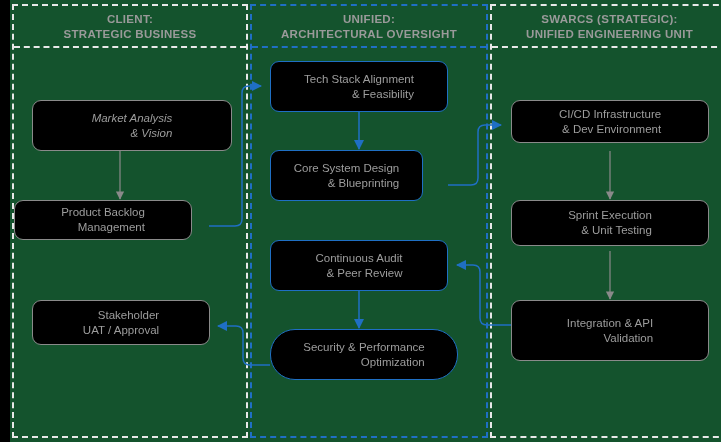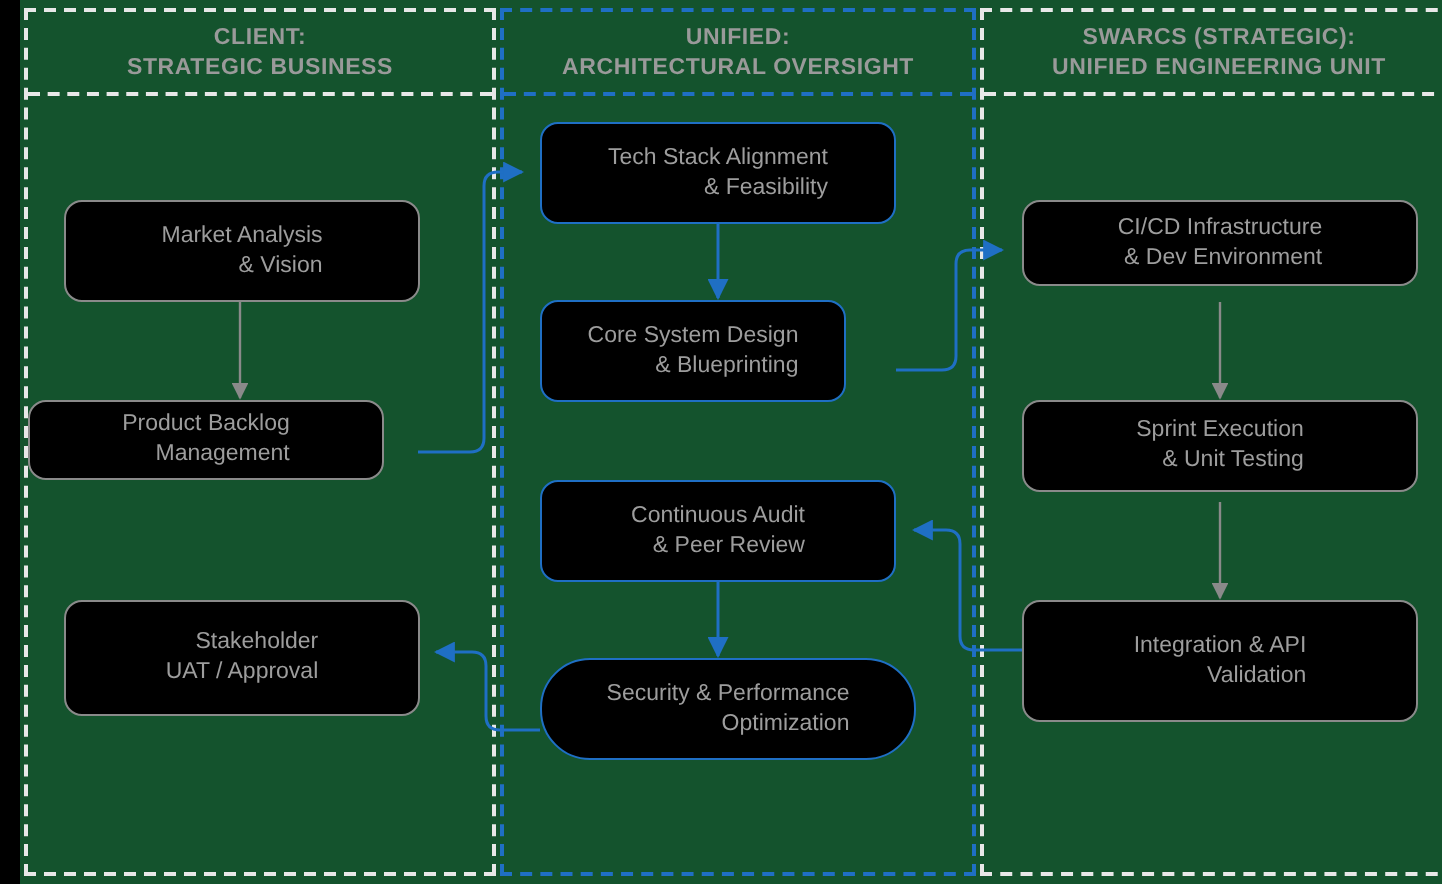--- a/index.html
+++ b/index.html
@@ -132,31 +132,31 @@
 
     <path d="M 600 251 L 600 299" fill="none" stroke="#8a8a8a" stroke-width="1.2" marker-end="url(#arrow-gray)"></path>
 
     <path d="M 501 325 L 477 325 Q 470 325 470 318 L 470 272 Q 470 265 463 265 L 447 265" fill="none" stroke="#1f6fc4" stroke-width="1.5" marker-end="url(#arrow-blue)"></path>
 
     <path d="M 349 291 L 349 328" fill="none" stroke="#1f6fc4" stroke-width="1.5" marker-end="url(#arrow-blue)"></path>
 
     <path d="M 260 365 L 240 365 Q 233 365 233 358 L 233 333 Q 233 326 226 326 L 208 326" fill="none" stroke="#1f6fc4" stroke-width="1.5" marker-end="url(#arrow-blue)"></path>
   </svg>
 
-  <div class="node gray" style="left:22px; top:100px; width:178px; height:51px;">
+  <div class="node gray" style="left:22px; top:100px; width:200px; height:51px;font-style:italic;">
     <span>Market Analysis
 &amp; Vision</span>
   </div>
 
   <div class="node gray" style="left:4px; top:200px; width:178px; height:40px;">
     <span>Product Backlog
 Management</span>
   </div>
 
-  <div class="node gray" style="left:22px; top:300px; width:178px; height:58px;">
+  <div class="node gray" style="left:22px; top:300px; width:178px; height:45px;">
     <span>Stakeholder
 UAT / Approval</span>
   </div>
 
   <div class="node blue" style="left:260px; top:61px; width:178px; height:51px;">
     <span>Tech Stack Alignment
 &amp; Feasibility</span>
   </div>
 
   <div class="node blue" style="left:260px; top:150px; width:153px; height:51px;">

